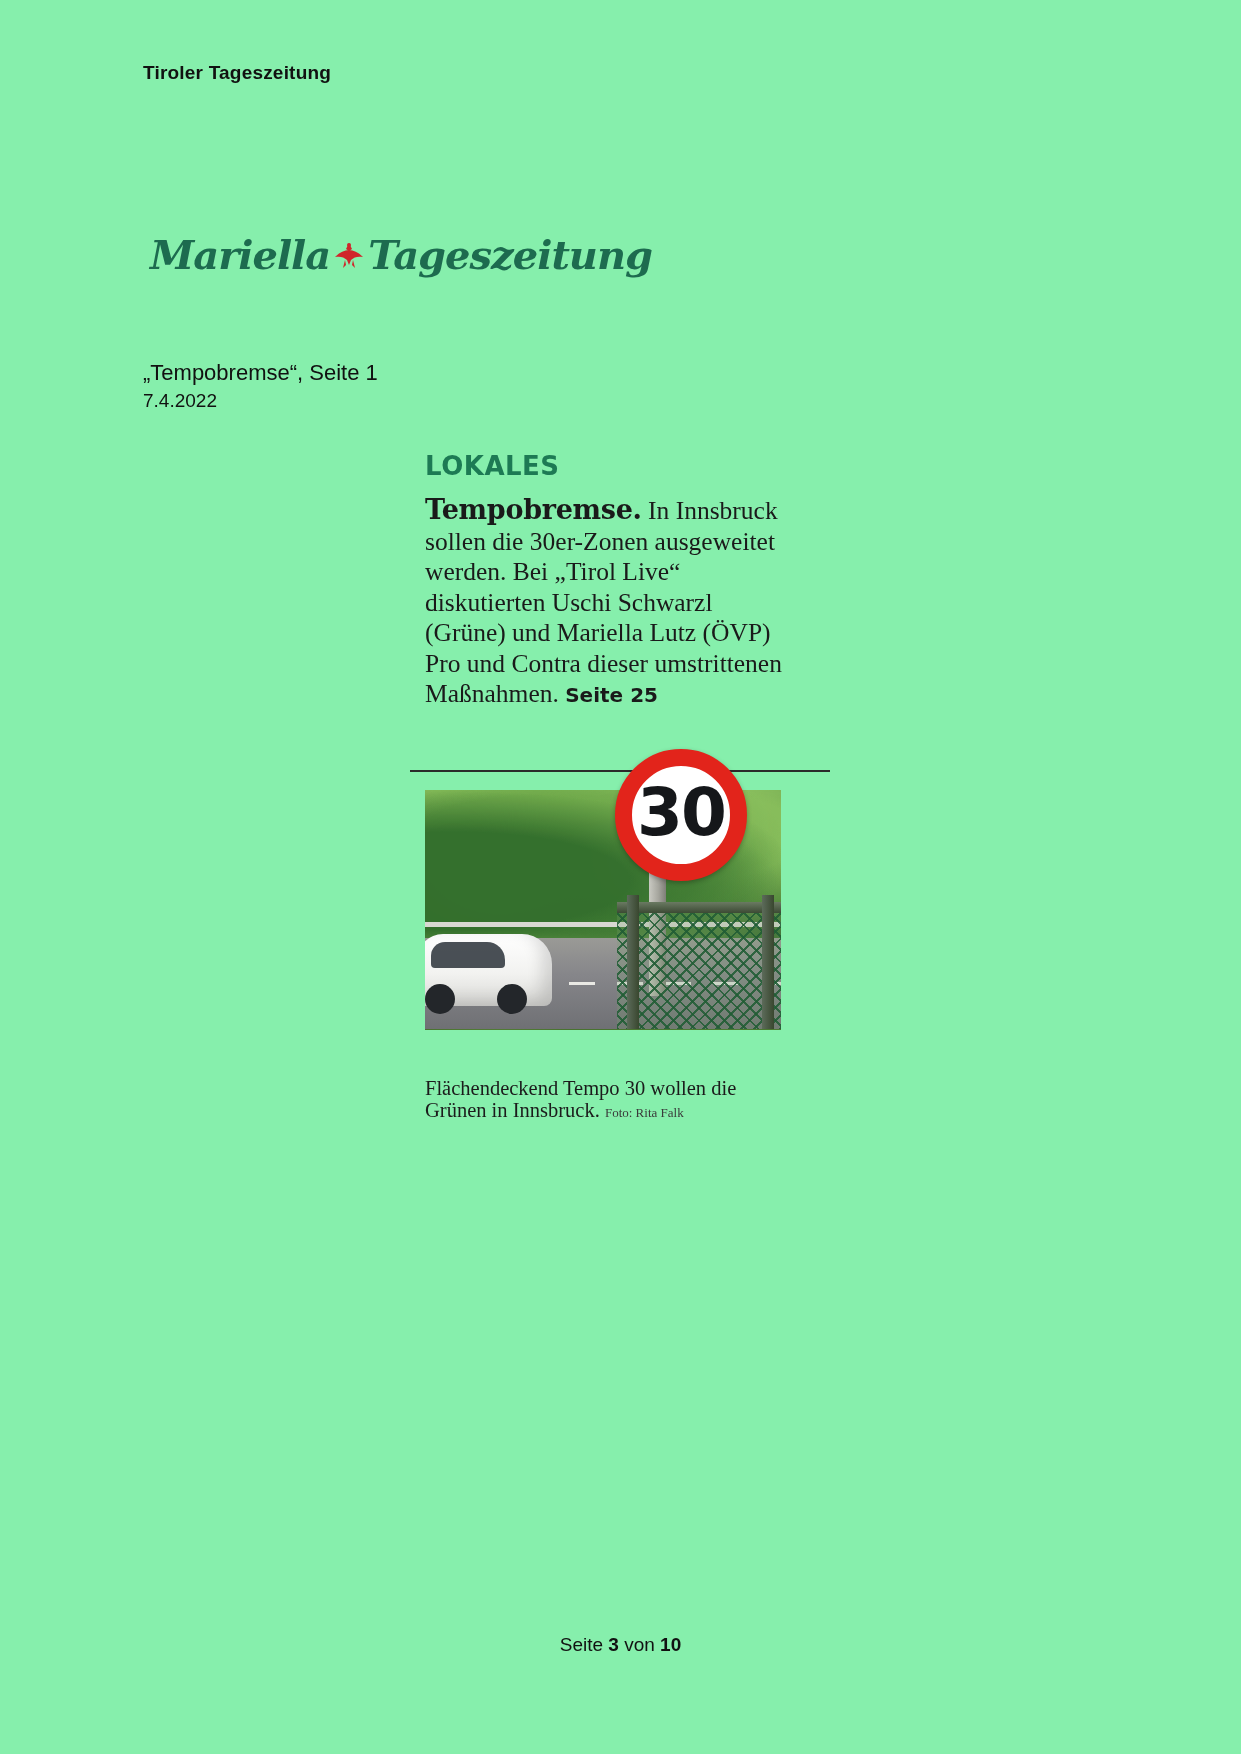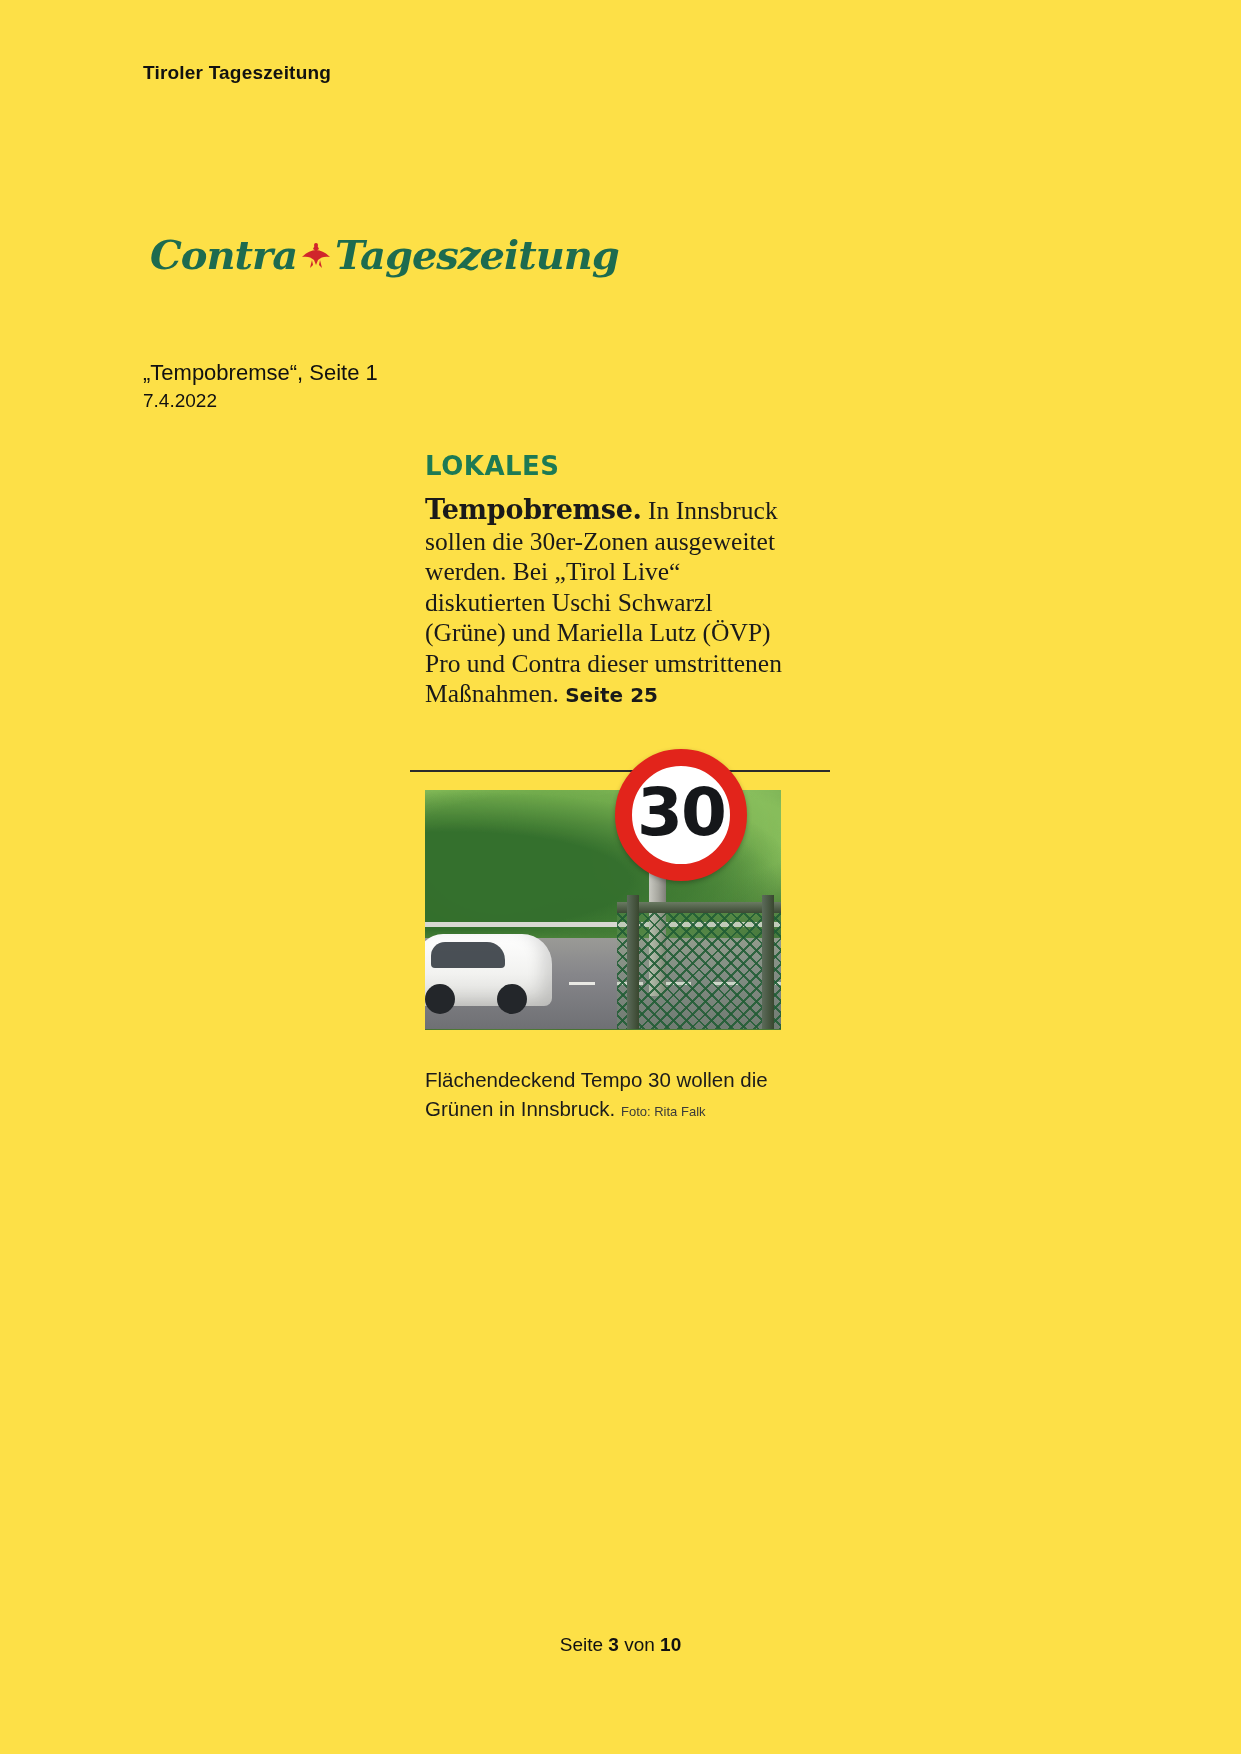--- a/index.html
+++ b/index.html
@@ -12,21 +12,21 @@
     height: 1754px;
     position: relative;
     font-family: "Liberation Sans", sans-serif;
     color: #000000;
     overflow: hidden;
   }
 
   .page {
     position: absolute;
     inset: 0;
-    background: #fde047;
+    background: #86efac;
   }
 
   
   .doc-header {
     position: absolute;
     left: 143px;
     top: 62px;
     font-size: 19px;
     font-weight: bold;
     letter-spacing: 0.2px;
@@ -230,25 +230,25 @@
     font-family: "DejaVu Sans", sans-serif;
     font-weight: bold;
     font-size: 66px;
     line-height: 1;
     color: #15171a;
     letter-spacing: -2px;
     transform: translateY(-2px);
   }
 
   .caption {
-    margin: 12px 0 0 15px;
+    margin: 24px 0 0 15px;
     width: 372px;
-    font-family: Liberation Sans, sans-serif;
+    font-family: Liberation Serif, serif;
     font-size: 20.5px;
-    line-height: 29px;
+    line-height: 22px;
     color: #1b1b1b;
   }
   .caption .credit {
     font-size: 13px;
     color: #3a3a3a;
     white-space: nowrap;
   }
 
   
   .footer {
@@ -264,21 +264,21 @@
   .footer b { font-weight: bold; }
 </style>
 </head>
 <body>
 
 <div class="page">
 
   <div class="doc-header">Tiroler Tageszeitung</div>
 
   <div class="masthead">
-    <span class="masthead-word">Contra</span>
+    <span class="masthead-word">Mariella</span>
     <span class="masthead-eagle">
       <svg width="34" height="34" viewBox="0 0 34 34" aria-hidden="true">
         <g fill="#d0252b">
           <path d="M17 5 L20 11 L17 13 L14 11 Z"></path>
           <path d="M17 12 C12 12 7 15 3 19 C8 18 12 19 15 22 L17 27 L19 22 C22 19 26 18 31 19 C27 15 22 12 17 12 Z"></path>
           <path d="M13 22 L11 30 L14 27 Z"></path>
           <path d="M21 22 L23 30 L20 27 Z"></path>
         </g>
         <circle cx="17" cy="7" r="2" fill="#d0252b"></circle>
       </svg>

